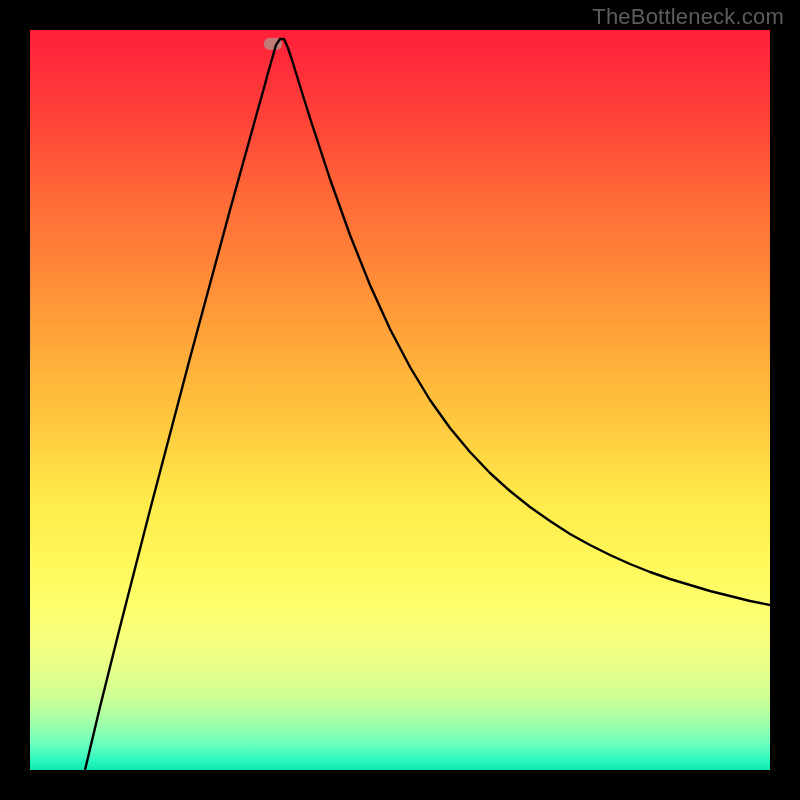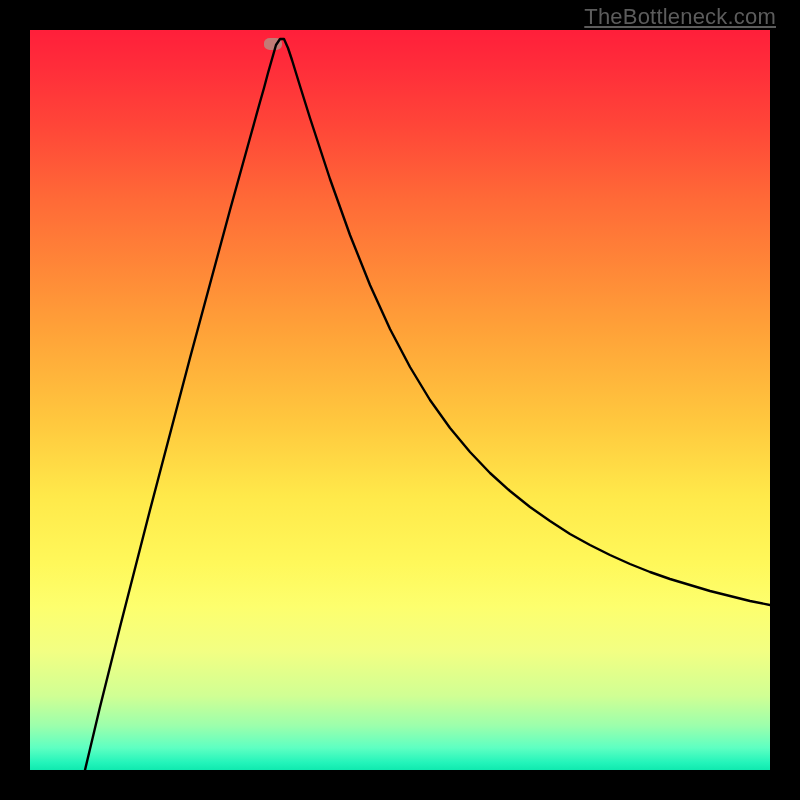--- a/index.html
+++ b/index.html
@@ -13,26 +13,25 @@
   }
   .frame {
     position: relative;
     width: 800px;
     height: 800px;
     background: #000;
   }
   .watermark {
     position: absolute;
     top: 4px;
-    right: 24px;
+    right: 16px;
     color: #5c5c5c;
     font-size: 22px;
     letter-spacing: 0.2px;
     z-index: 10;
-    text-decoration: underline;
   }
   .plot-area {
     position: absolute;
     left: 30px;
     top: 30px;
     width: 740px;
     height: 740px;
     overflow: hidden;
   }
   .gradient {

